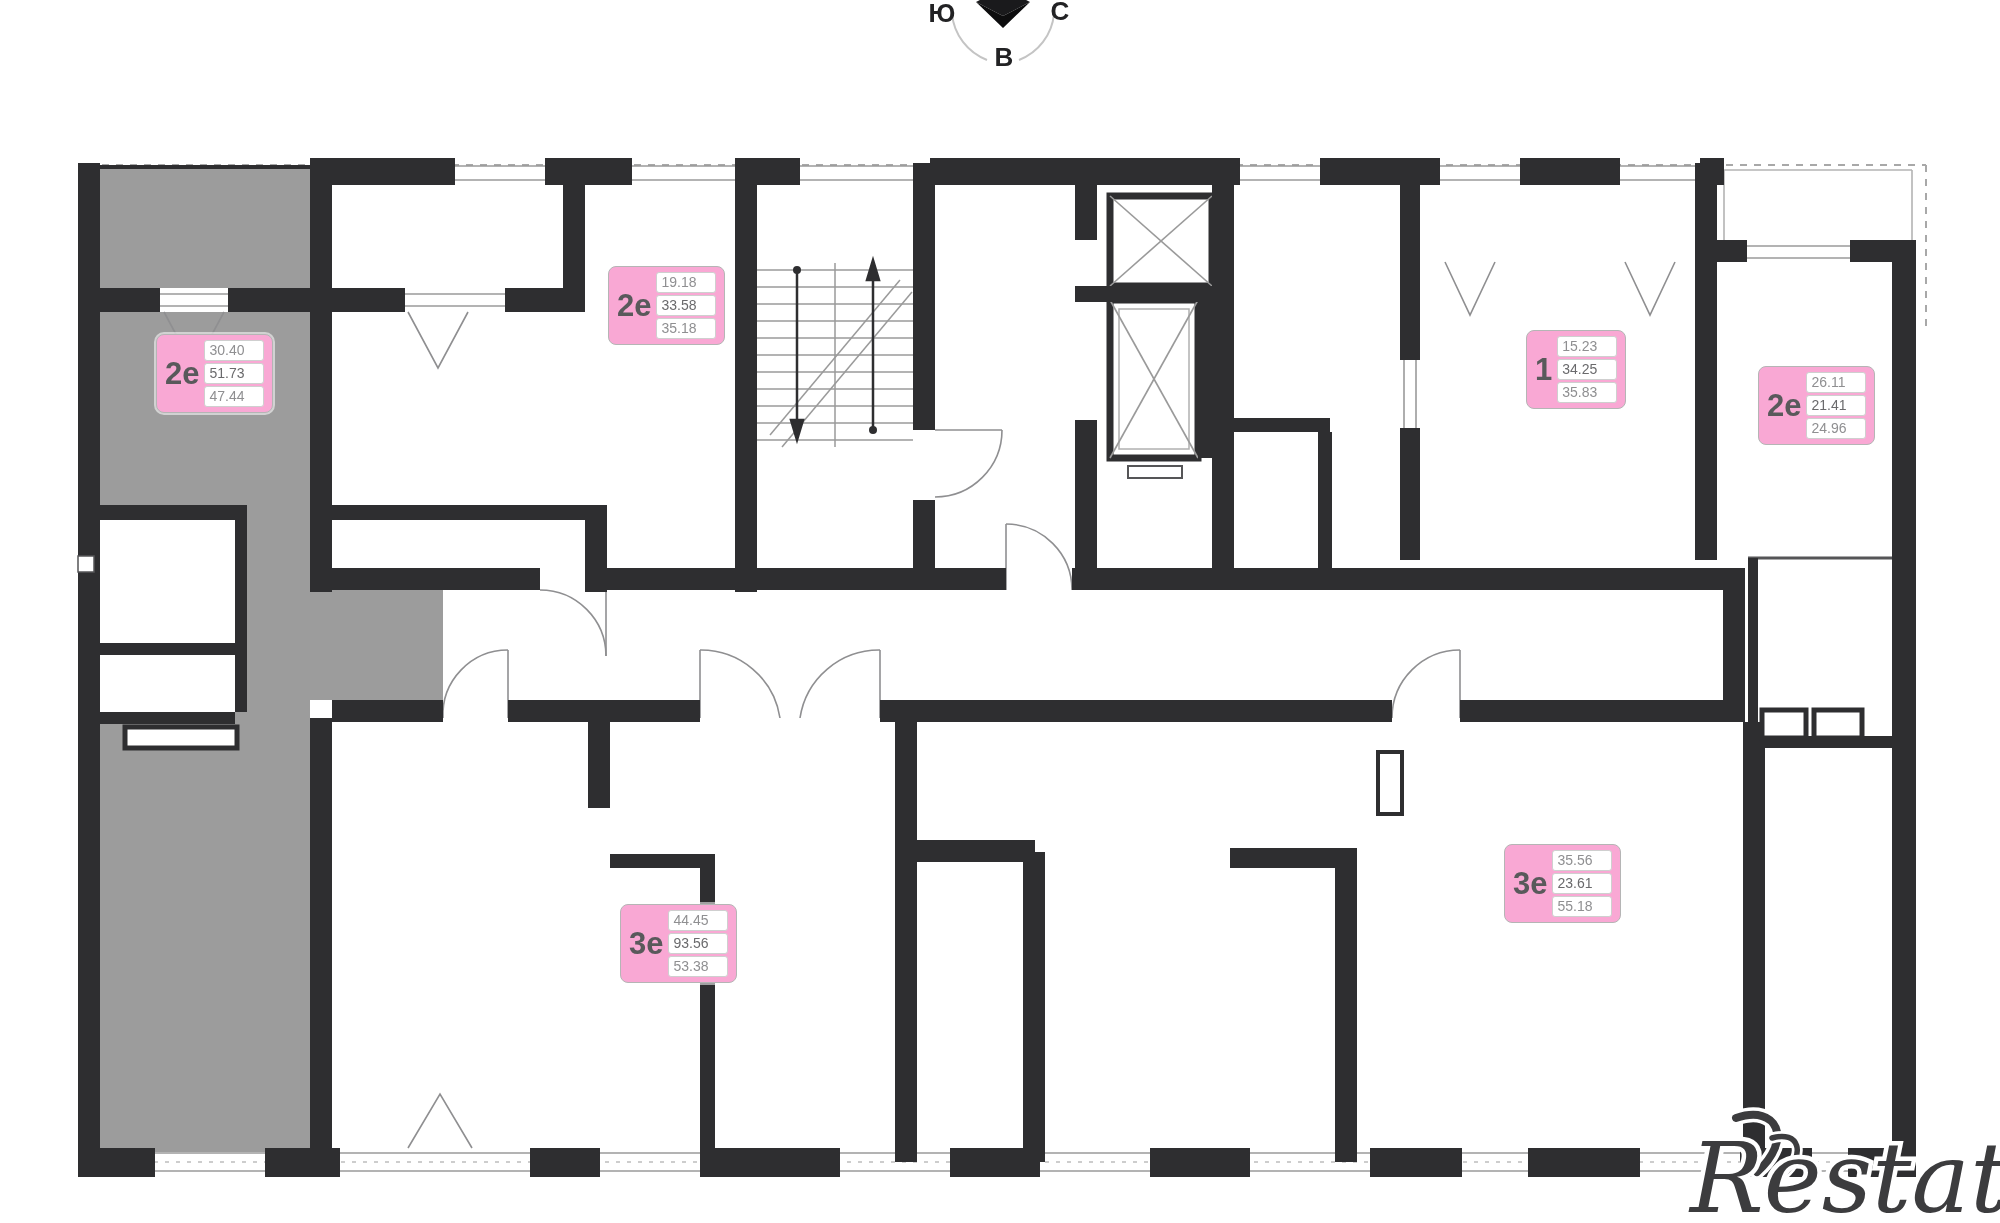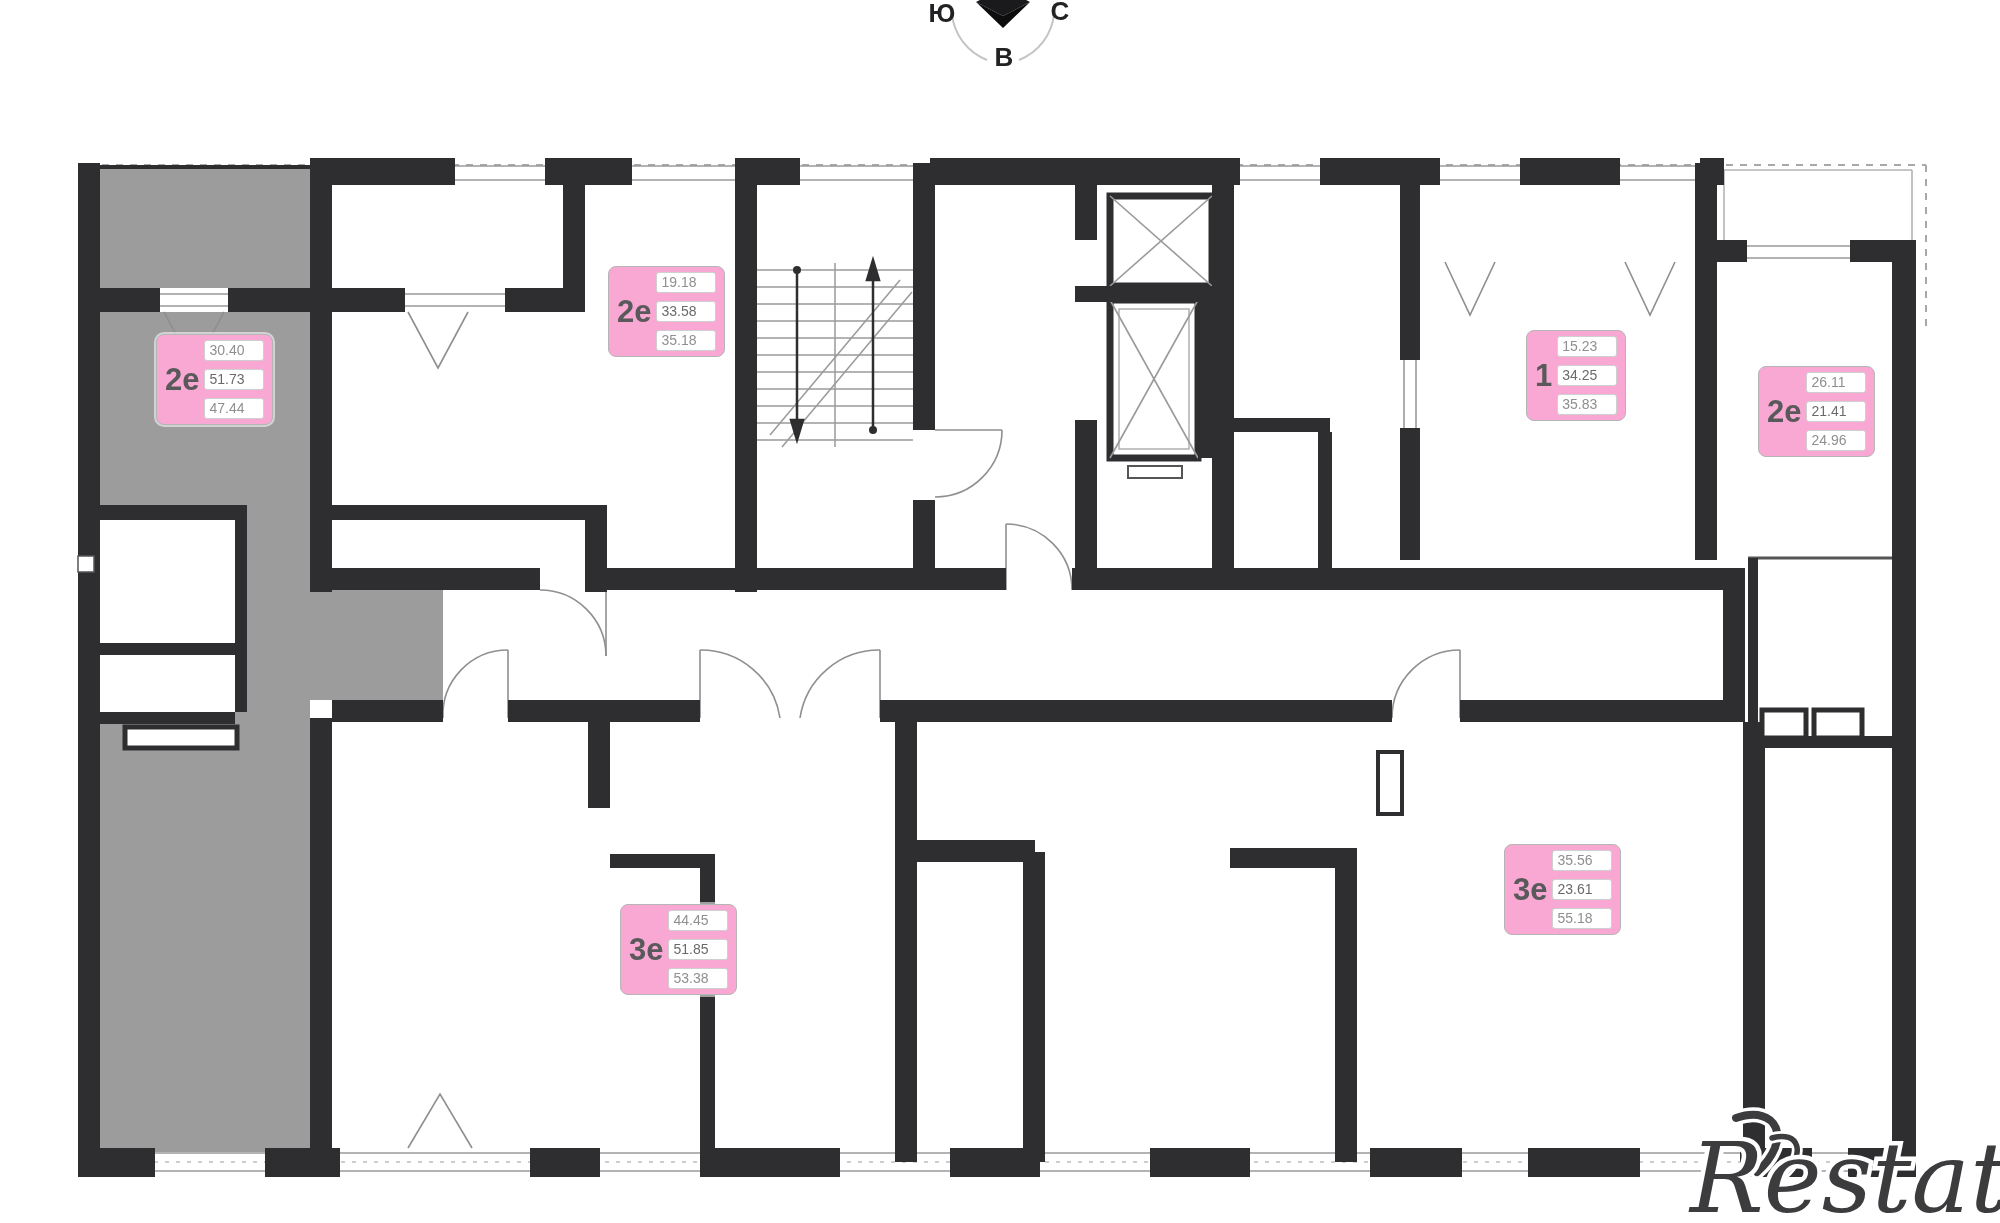--- a/index.html
+++ b/index.html
@@ -4,21 +4,21 @@
 <style>
   html,body{margin:0;padding:0;background:#ffffff;}
   .canvas{position:relative;width:2000px;height:1223px;background:#ffffff;overflow:hidden;
           font-family:"Liberation Sans",sans-serif;}
   svg{position:absolute;left:0;top:0;}
   
   .apt-label{position:absolute;background:#f9a8d4;border:1px solid #b5b5b5;border-radius:8px;
              display:flex;align-items:center;gap:5px;padding:5px 8px;box-sizing:border-box;
              box-shadow:0 0 0 2px rgba(255,255,255,.55);}
   .apt-type{font-size:31px;font-weight:bold;color:#59595b;line-height:1;}
-  .apt-nums{display:flex;flex-direction:column;gap:8px;}
+  .apt-nums{display:flex;flex-direction:column;gap:2px;}
   .apt-num{font-size:14px;color:#8f8f91;border:1px solid #cfcfcf;border-radius:3px;
            background:#fff;padding:0 4px;min-width:50px;line-height:1.35;}
   .apt-num.mid{color:#6a6a6c;font-weight:normal;}
   .compass-letter{font-weight:bold;fill:#222224;font-size:26px;font-family:"Liberation Sans",sans-serif;}
   .wm-text{font-family:"DejaVu Serif","Liberation Serif",serif;font-style:italic;font-size:98px;
            fill:#3c3c3e;stroke:#ffffff;stroke-width:9px;paint-order:stroke;}
 </style>
 </head>
 <body>
 
@@ -300,21 +300,21 @@
       <span class="apt-num">26.11</span>
       <span class="apt-num mid">21.41</span>
       <span class="apt-num">24.96</span>
     </span>
   </div>
 
   <div class="apt-label" style="left:620px;top:904px;">
     <span class="apt-type">3е</span>
     <span class="apt-nums">
       <span class="apt-num">44.45</span>
-      <span class="apt-num mid">51.85</span>
+      <span class="apt-num mid">93.56</span>
       <span class="apt-num">53.38</span>
     </span>
   </div>
 
   <div class="apt-label" style="left:1504px;top:844px;">
     <span class="apt-type">3е</span>
     <span class="apt-nums">
       <span class="apt-num">35.56</span>
       <span class="apt-num mid">23.61</span>
       <span class="apt-num">55.18</span>

